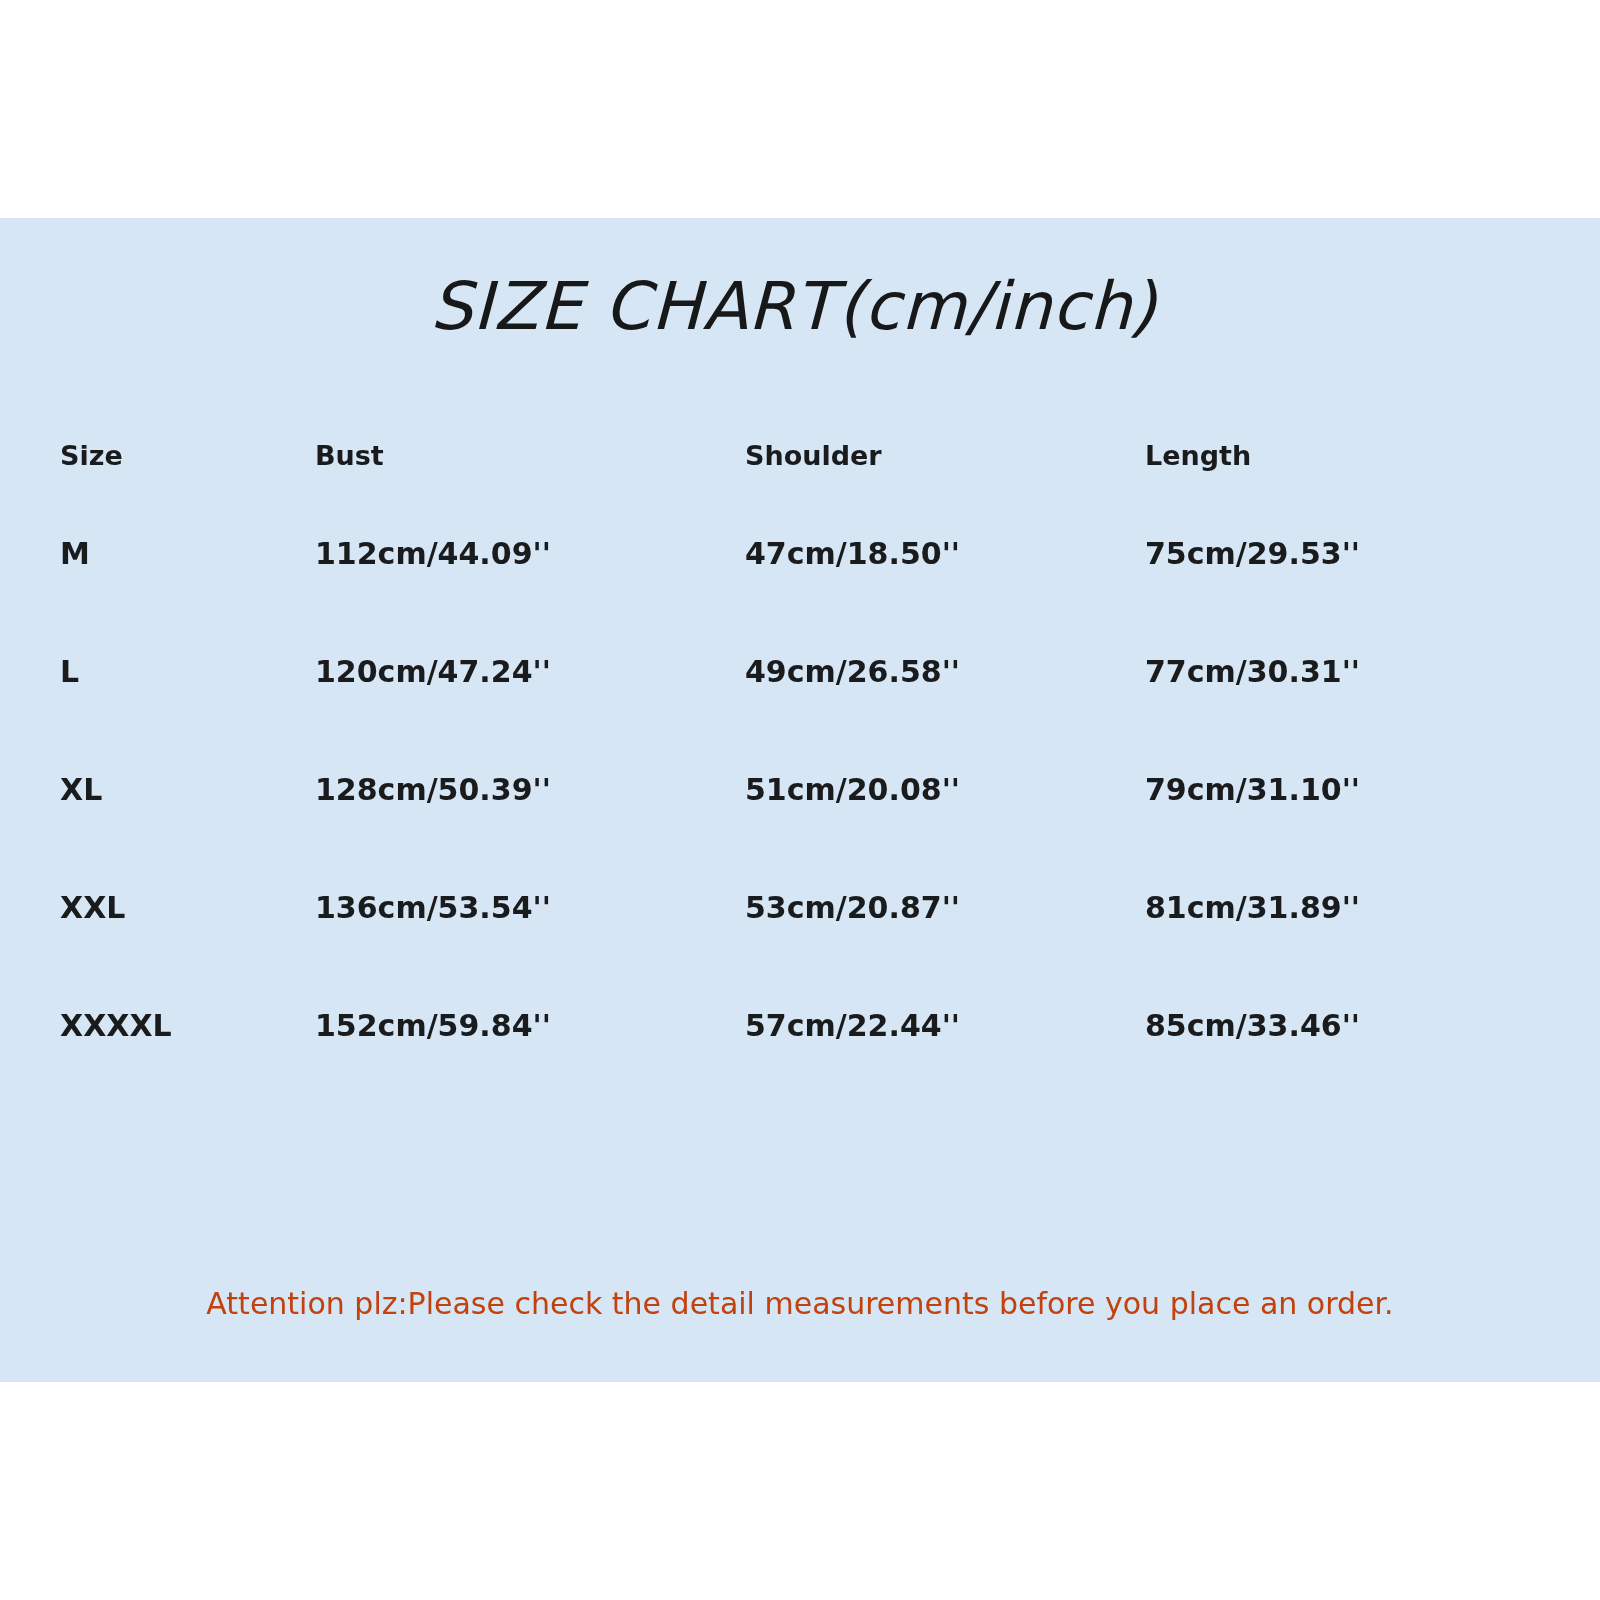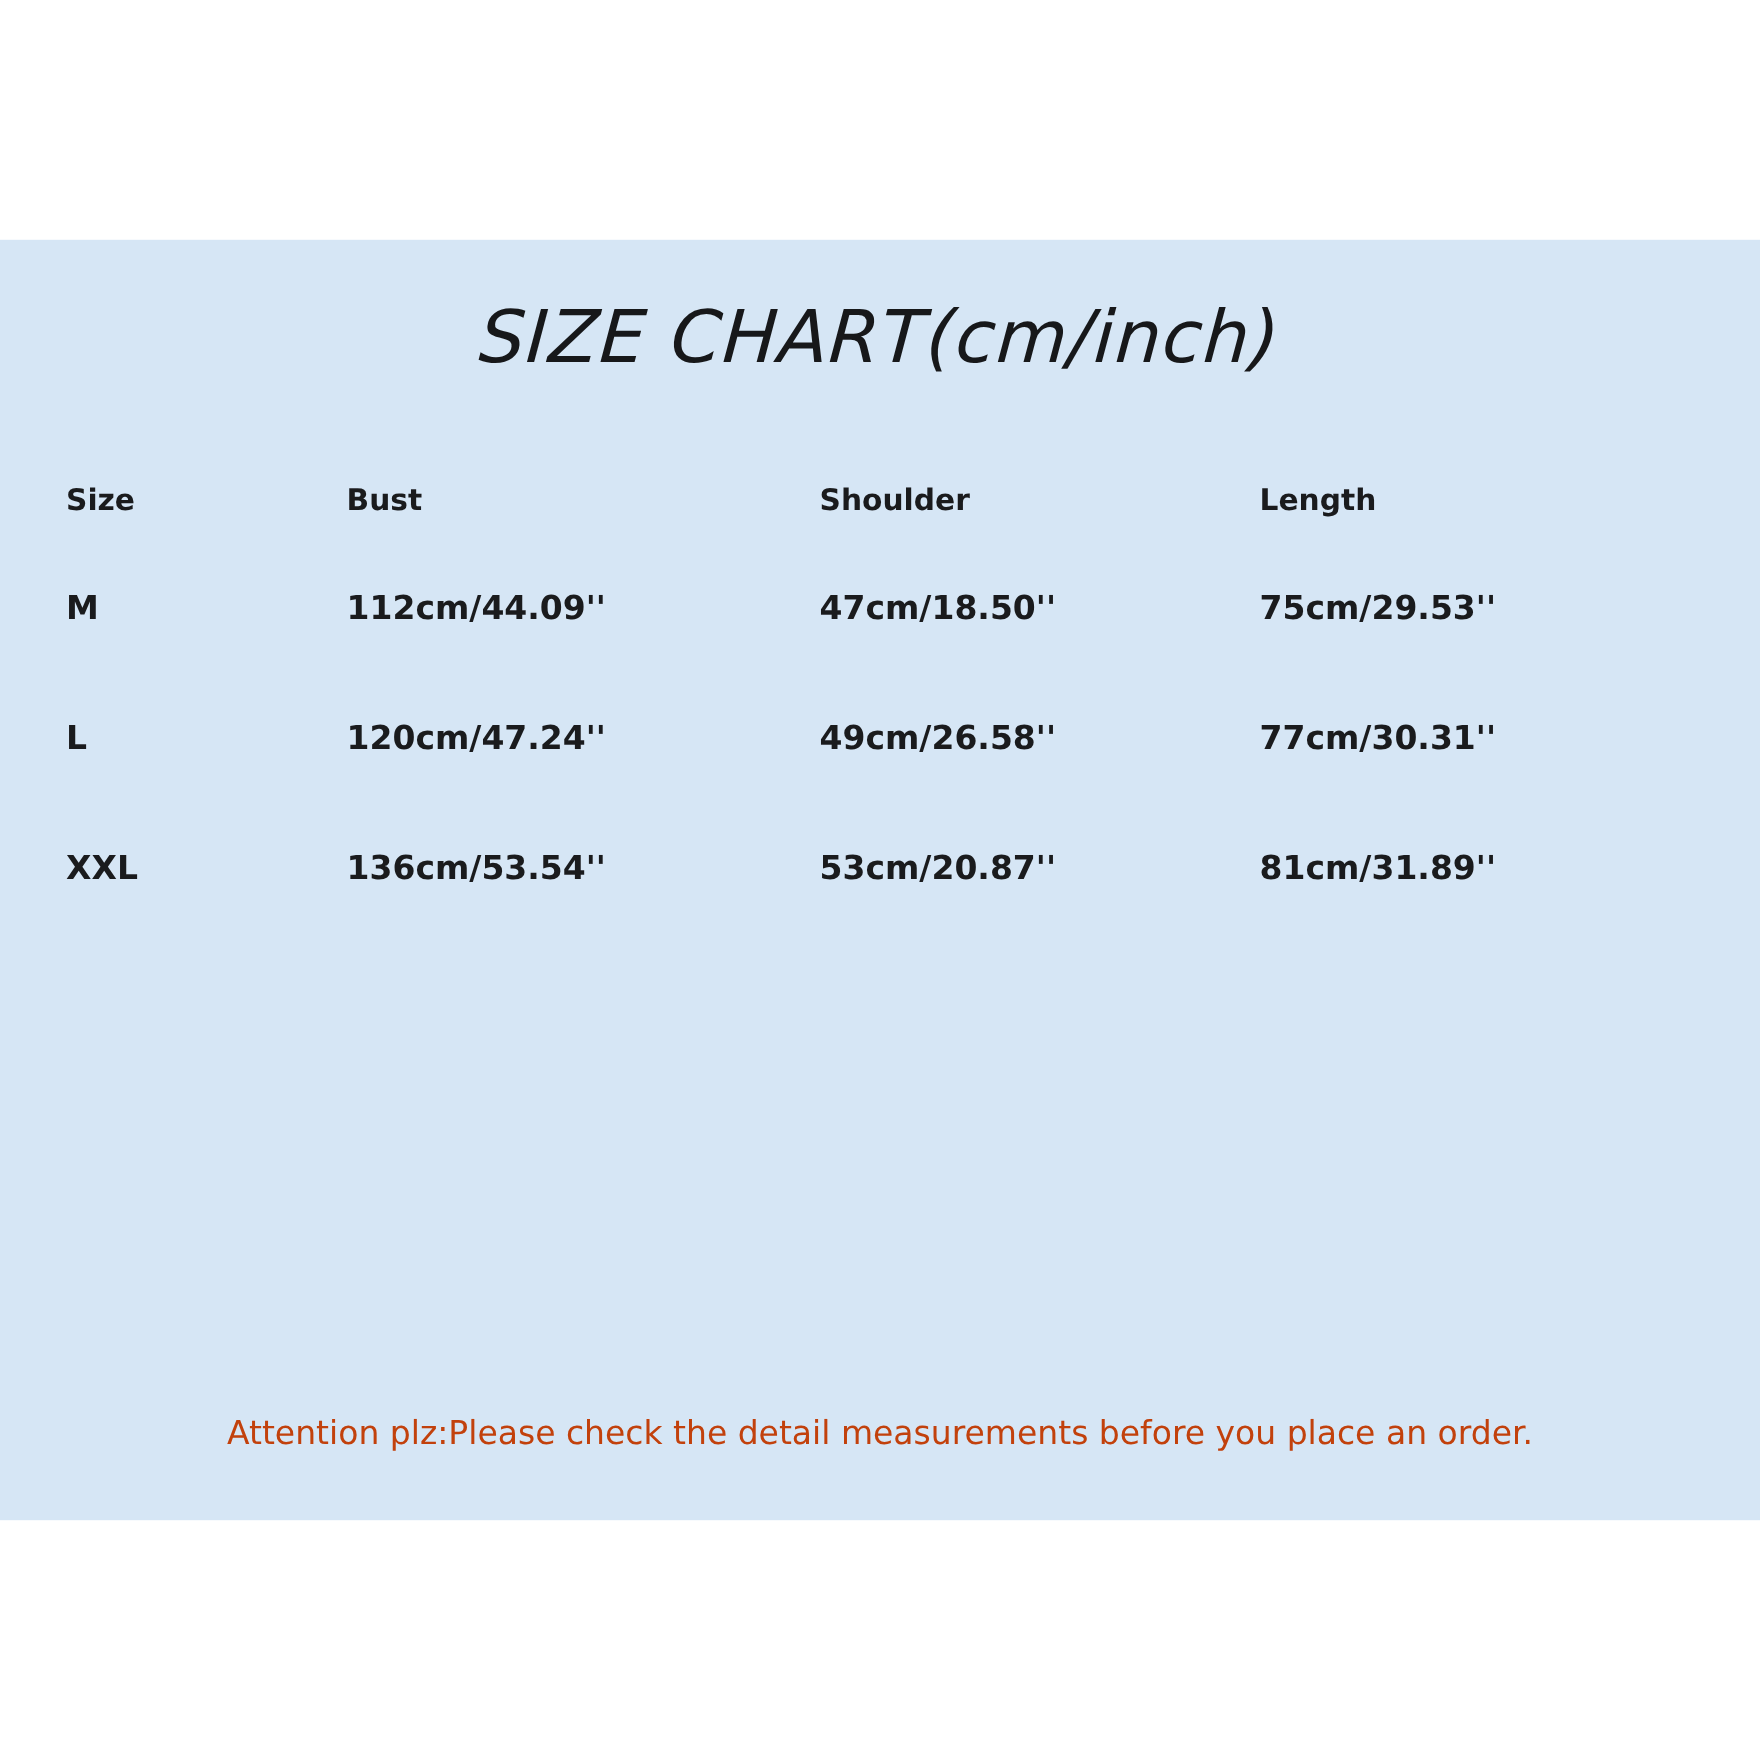--- a/index.html
+++ b/index.html
@@ -119,24 +119,36 @@
           <td>47cm/18.50''</td>
           <td>75cm/29.53''</td>
         </tr>
         <tr>
           <td>L</td>
           <td>120cm/47.24''</td>
           <td>49cm/26.58''</td>
           <td>77cm/30.31''</td>
         </tr>
         <tr>
+          <td>XL</td>
+          <td>128cm/50.39''</td>
+          <td>51cm/20.08''</td>
+          <td>79cm/31.10''</td>
+        </tr>
+        <tr>
           <td>XXL</td>
           <td>136cm/53.54''</td>
           <td>53cm/20.87''</td>
           <td>81cm/31.89''</td>
+        </tr>
+        <tr>
+          <td>XXXXL</td>
+          <td>152cm/59.84''</td>
+          <td>57cm/22.44''</td>
+          <td>85cm/33.46''</td>
         </tr>
       </tbody>
     </table>
 
     <div class="note" id="note-line-1">Attention plz:Please check the detail measurements before you place an order.</div>
 
   </div>
 </div>
 
 </body></html>

